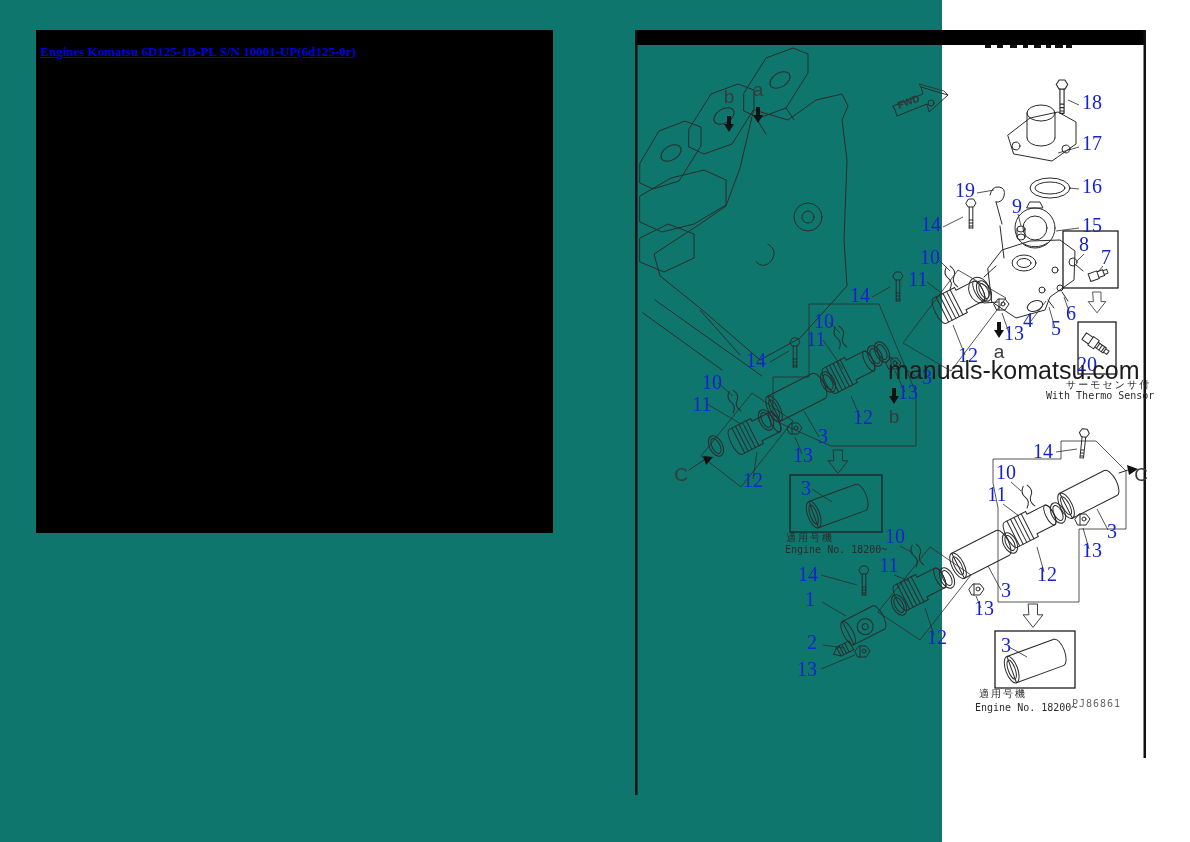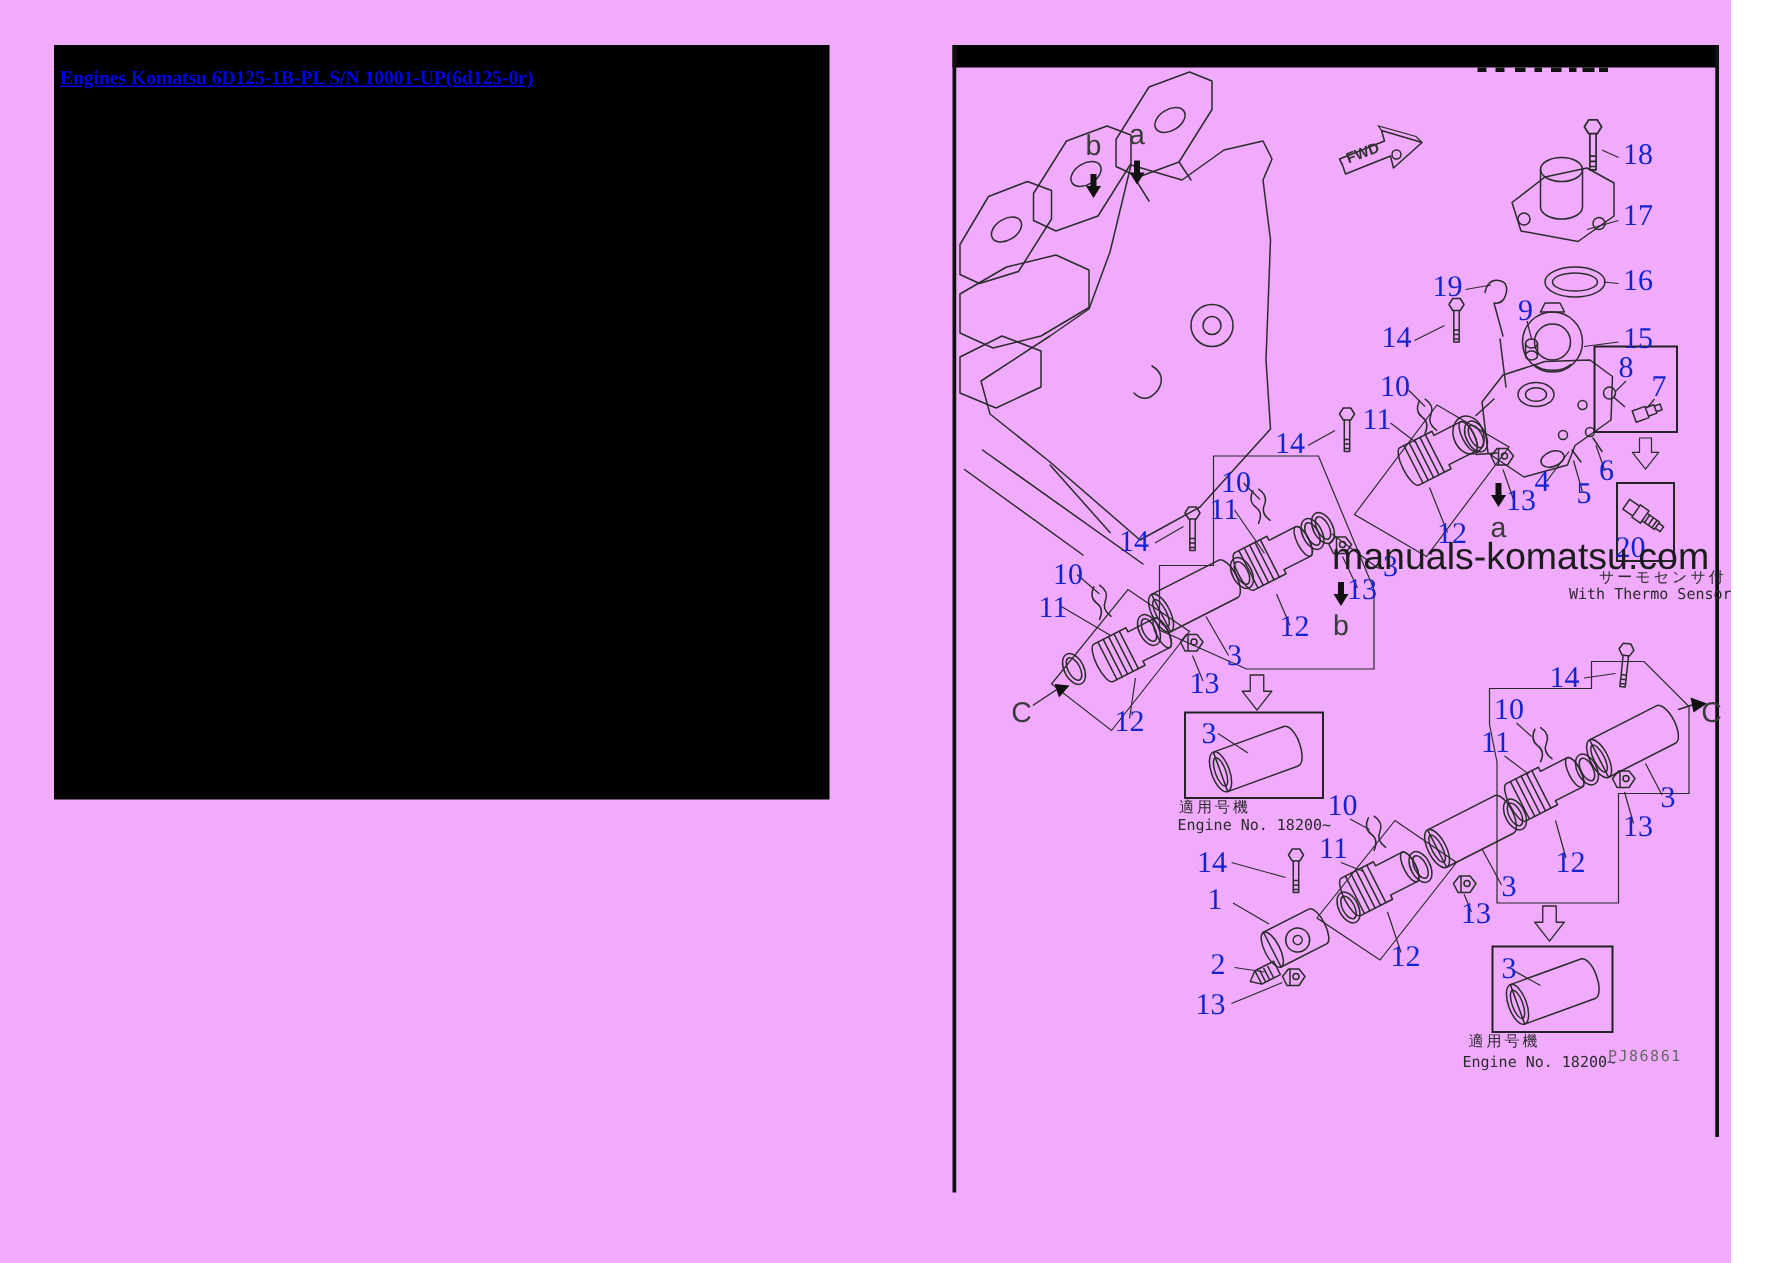--- a/index.html
+++ b/index.html
@@ -1,17 +1,17 @@
 <!DOCTYPE html>
 <html><head>
 <meta charset="utf-8">
 <style>
   html,body{margin:0;padding:0;background:#ffffff;width:1190px;height:842px;overflow:hidden;
             font-family:"Liberation Sans",sans-serif;}
-  #stage{position:relative;width:1154px;height:842px;background:#f0abfc;}
+  #stage{position:relative;width:942px;height:842px;background:#0f766e;}
   #black-panel{position:absolute;left:36px;top:30px;width:517px;height:503px;background:#000;}
   #manual-link{display:inline-block;margin:14px 0 0 4px;color:#0000ee;
                font:bold 13px "Liberation Serif",serif;text-decoration:underline;cursor:pointer;}
   svg{position:absolute;left:0;top:0;}
   .ln{fill:none;stroke:#2b2b2b;stroke-width:1;stroke-linejoin:round;stroke-linecap:round;}
   .lt{fill:none;stroke:#2b2b2b;stroke-width:.8;}
   .bx{fill:none;stroke:#1f1f1f;stroke-width:1.3;}
   .fl{fill:#111;stroke:none;}
   .callout{font:20px "Liberation Serif",serif;fill:#1523cf;text-anchor:middle;}
   .letter{font:19px "Liberation Sans",sans-serif;fill:#3a3a3a;text-anchor:middle;}

